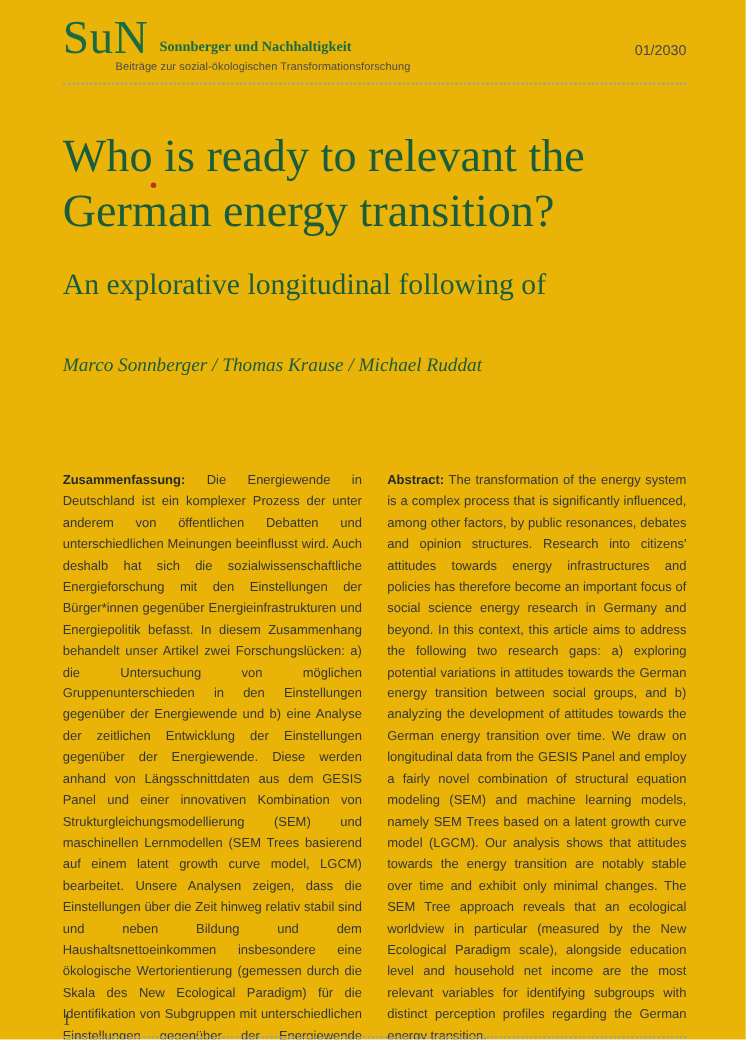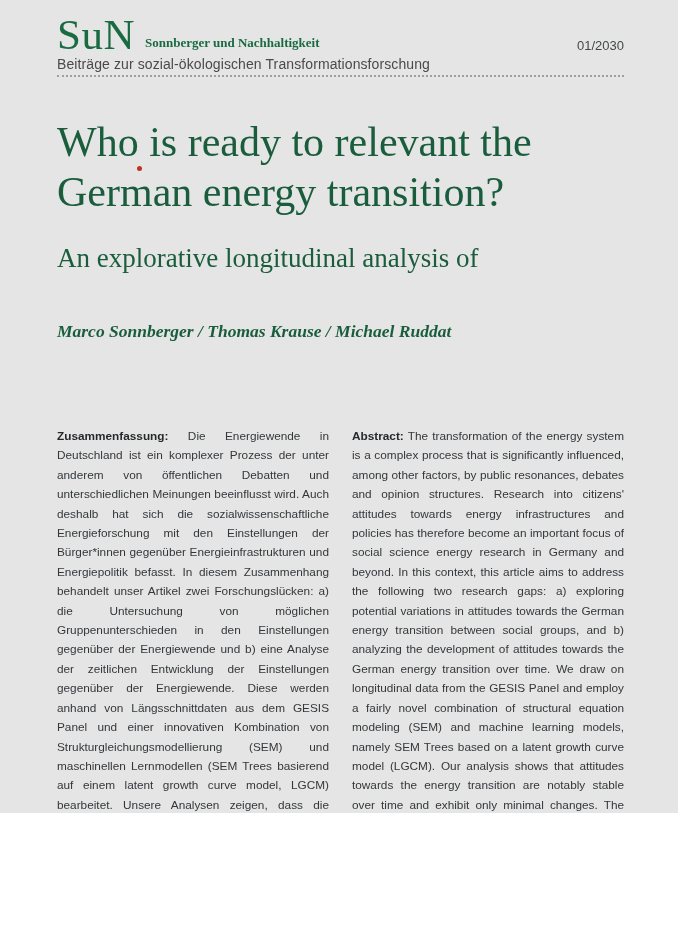--- a/index.html
+++ b/index.html
@@ -1,20 +1,20 @@
 <!DOCTYPE html>
 <html lang="de"><head>
 <meta charset="utf-8">
 <style>
   html, body { margin: 0; padding: 0; background: #ffffff; }
   .page {
     position: relative;
     width: 678px;
-    height: 813px;
-    background: #e5e5e5;
+    height: 945px;
+    background: #eab308;
     overflow: hidden;
     font-family: "Liberation Sans", sans-serif;
     color: #333;
   }
 
   
   .masthead { position: absolute; top: 13px; left: 57px; right: 54px; }
   .brand-row { display: flex; align-items: baseline; gap: 10px; }
   .logo {
     font-family: "Liberation Serif", serif;
@@ -25,24 +25,25 @@
   }
   .tagline {
     font-family: "Liberation Serif", serif;
     font-weight: bold;
     font-size: 13px;
     color: #1a6b42;
     position: relative;
     top: -2px;
   }
   .subline {
-    font-size: 14px;
+    font-size: 10px;
     color: #4a4a4a;
     margin-top: 0px;
     letter-spacing: 0.1px;
+    margin-left: 48px;
   }
   .issue {
     position: absolute;
     right: 0;
     top: 25px;
     font-size: 13px;
     color: #44484a;
   }
 
   .rule-top {
@@ -86,21 +87,21 @@
     color: #1a5d3c;
     font-weight: normal;
     margin: 0;
   }
   .subtitle .sline { display: block; white-space: nowrap; }
   .authors {
     position: absolute;
     top: 321px; left: 57px; right: 40px;
     font-family: "Liberation Serif", serif;
     font-style: italic;
-    font-weight: bold;
+    font-weight: normal;
     font-size: 17.5px;
     color: #1a5d3c;
   }
 
   
   .columns {
     position: absolute;
     top: 427px; left: 57px; right: 54px;
     display: flex;
     gap: 23px;
@@ -141,21 +142,21 @@
   </div>
 
   <div class="rule-top"></div>
 
   <h1 class="title">
     <span class="tline">Who is ready to relevant the</span>
     <span class="tline tline2"><span>German energy transition?</span><span class="title-dot"></span></span>
   </h1>
 
   <h2 class="subtitle">
-    <span class="sline">An explorative longitudinal analysis of</span>
+    <span class="sline">An explorative longitudinal following of</span>
   </h2>
 
   <div class="authors">Marco Sonnberger / Thomas Krause / Michael Ruddat</div>
 
   <div class="columns">
     <div class="col" lang="de">
       <p class="abstract-text">
         <strong>Zusammenfassung:</strong> <span>Die Energiewende in Deutschland ist ein komplexer Prozess der unter anderem von öffentlichen Debatten und unterschiedlichen Meinungen beeinflusst wird. Auch deshalb hat sich die sozialwissenschaftliche Energieforschung mit den Einstellungen der Bürger*innen gegenüber Energieinfrastrukturen und Energiepolitik befasst. In diesem Zusammenhang behandelt unser Artikel zwei Forschungslücken: a) die Untersuchung von möglichen Gruppenunterschieden in den Einstellungen gegenüber der Energiewende und b) eine Analyse der zeitlichen Entwicklung der Einstellungen gegenüber der Energiewende. Diese werden anhand von Längsschnittdaten aus dem GESIS Panel und einer innovativen Kombination von Strukturgleichungsmodellierung (SEM) und maschinellen Lernmodellen (SEM Trees basierend auf einem latent growth curve model, LGCM) bearbeitet. Unsere Analysen zeigen, dass die Einstellungen über die Zeit hinweg relativ stabil sind und neben Bildung und dem Haushaltsnettoeinkommen insbesondere eine ökologische Wertorientierung (gemessen durch die Skala des New Ecological Paradigm) für die Identifikation von Subgruppen mit unterschiedlichen Einstellungen gegenüber der Energiewende relevant ist.</span>
       </p>
     </div>

